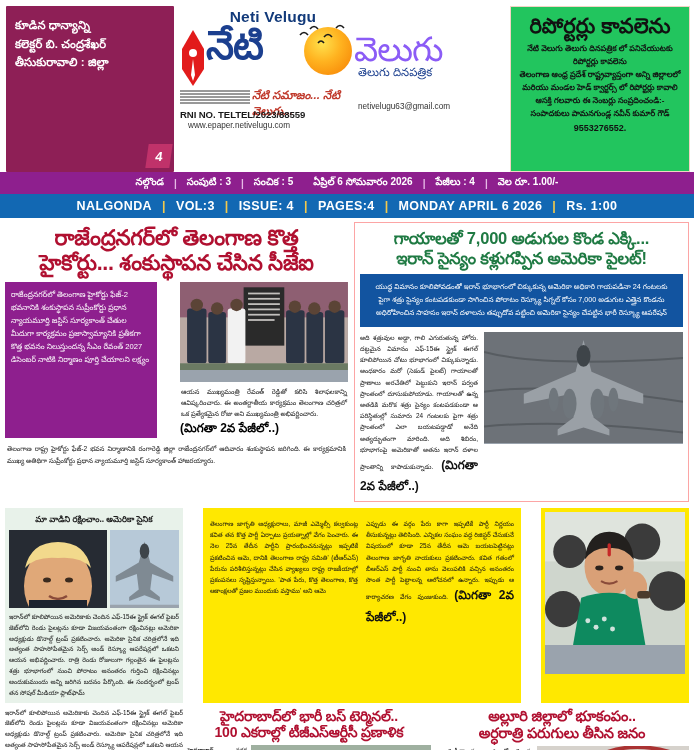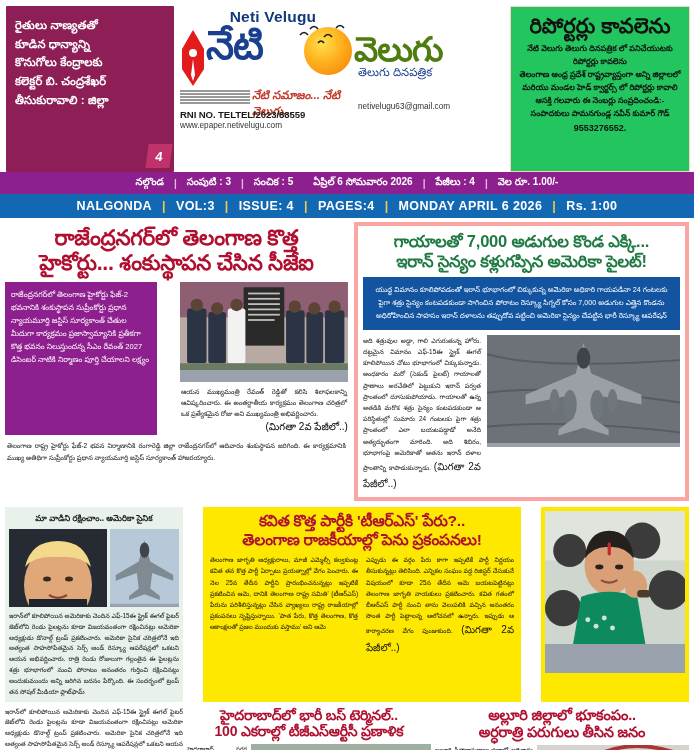--- a/index.html
+++ b/index.html
@@ -55,26 +55,26 @@
   .lines-deco { position: absolute; left: 2px; top: 62px; width: 74px; height: 16px; }
   .tagline {
     position: absolute; left: 74px; top: 62px; font-size: 11.5px;
     color: #c0392b; font-weight: bold; font-style: italic;
   }
   .rni {
     position: absolute; left: 2px; top: 82px; font-size: 9.6px;
     font-weight: bold; color: #1a1a1a; letter-spacing: -.1px;
   }
   .web {
-    position: absolute; left: 2px; top: 94px; font-size: 8.2px; color: #333;
+    position: absolute; left: 10px; top: 94px; font-size: 8.2px; color: #333;
   }
 
   .logo-right { width: 148px; position: relative; padding-top: 26px; }
   .velugu-big {
-    font-size: 34px; font-weight: bold; color: #4d7c0f;
+    font-size: 34px; font-weight: normal; color: #8b5cf6;
     letter-spacing: -1px; line-height: 1; margin-left: -4px;
   }
   .tag3 {
     font-size: 11.5px; color: #1b3f8f; font-weight: normal; margin-top: 0;
   }
   .mail { font-size: 8.2px; color: #333; margin-top: 20px; }
 
   .notice {
     flex: 1; background: #22c55e; border: 1px solid #f2d3c4;
     padding: 7px 6px; text-align: center;
@@ -123,24 +123,24 @@
   }
   .ph-judges { height: 100px; }
   .cap-body {
     font-size: 6.6px; line-height: 1.7; color: #111; text-align: justify;
     padding: 4px 1px 0 1px;
   }
   .left-flow {
     font-size: 6.6px; line-height: 1.72; color: #111; text-align: justify;
     padding: 5px 2px 0 2px;
   }
-  .contd { font-weight: normal; font-size: 10px; text-align: right; padding-top: 2px; }
+  .contd { font-weight: bold; font-size: 12px; padding-top: 2px; }
 
   .col-right-top {
-    width: 337px; border: 4px solid #fca5a5; padding: 5px 5px 4px 5px;
+    width: 337px; border: 1px solid #fca5a5; padding: 5px 5px 4px 5px;
   }
   .hl-green {
     color: #1f7a43; font-weight: bold; font-size: 16.5px; line-height: 1.22;
     text-align: center; letter-spacing: -.2px;
   }
   .blue-box {
     background: #1254a0; color: #fff; font-size: 7.2px; line-height: 1.78;
     padding: 7px 9px; text-align: center; margin-top: 6px;
   }
   .jet-row { display: flex; gap: 6px; margin-top: 5px; }
@@ -207,23 +207,21 @@
   .pfill { position: absolute; inset: 0; }
 </style>
 </head>
 <body>
 
 <div class="page">
 
   <div class="masthead">
 
     <div class="promo-box">
-      <div class="promo-line">రైతులు నాణ్యతతో</div>
       <div class="promo-line">కూడిన ధాన్యాన్ని</div>
-      <div class="promo-line">కొనుగోలు కేంద్రాలకు</div>
       <div class="promo-line">కలెక్టర్ బి. చంద్రశేఖర్</div>
       <div class="promo-line">తీసుకురావాలి : జిల్లా</div>
       <div class="promo-badge">4</div>
     </div>
 
     <div class="logo-box">
       <div class="logo-eng">Neti Velugu</div>
       <div class="logo-main">
         <svg class="nib" viewBox="0 0 26 58">
           <path d="M13 1 L24 20 L24 40 L13 57 L2 40 L2 20 Z" fill="#e21b1b"></path>
@@ -394,24 +392,20 @@
                 <path d="M36 12 L42 34 L66 48 L66 54 L44 46 L42 62 L52 70 L52 74 L36 68 L20 74 L20 70 L30 62 L28 46 L6 54 L6 48 L30 34 Z"></path>
               </g>
               <ellipse cx="36" cy="22" rx="5" ry="8" fill="#3e4449"></ellipse>
             </svg>
           </div>
         </div>
         <div class="trump-body">ఇరాన్‌లో కూలిపోయిన అమెరికాకు చెందిన ఎఫ్‌-15ఈ స్ట్రైక్ ఈగల్ ఫైటర్ జెట్‌లోని రెండు పైలట్లను కూడా విజయవంతంగా రక్షించినట్లు అమెరికా అధ్యక్షుడు డొనాల్డ్ ట్రంప్ ప్రకటించారు. అమెరికా సైనిక చరిత్రలోనే ఇది అత్యంత సాహసోపేతమైన సెర్చ్ అండ్ రెస్క్యూ ఆపరేషన్లలో ఒకటని ఆయన అభివర్ణించారు. రాత్రి రెండు రోజులుగా గల్లంతైన ఈ పైలట్లను శత్రు భూభాగంలో నుంచి పోరాటం అనంతరం గుర్తించి రక్షించినట్లు అందుకుముందు అన్ని జరిగిన బదనం పేర్కొంది. ఈ సందర్భంలో ట్రంప్ తన సోషల్ మీడియా ప్లాట్‌ఫామ్</div>
       </div>
 
       <div class="col-yellow">
-        <div class="hl-yellow">
-          <div>కవిత కొత్త పార్టీకి 'టీఆర్ఎస్' పేరు?..</div>
-          <div>తెలంగాణ రాజకీయాల్లో పెను ప్రకంపనలు!</div>
-        </div>
         <div class="yellow-cols">
           <div>తెలంగాణ జాగృతి అధ్యక్షురాలు, మాజీ ఎమ్మెల్సీ కల్వకుంట్ల కవిత తన కొత్త పార్టీ ఏర్పాటు ప్రయత్నాల్లో వేగం పెంచారు. ఈ నెల 25న తేదీన పార్టీని ప్రారంభించనున్నట్లు ఇప్పటికే ప్రకటించిన ఆమె, దానికి తెలంగాణ రాష్ట్ర సమితి' (టీఆర్ఎస్) పేరును పరిశీలిస్తున్నట్లు చేసిన వ్యాఖ్యలు రాష్ట్ర రాజకీయాల్లో ప్రకంపనలు సృష్టిస్తున్నాయి. 'పాత పేరు, కొత్త తెలంగాణ, కొత్త ఆకాంక్షలతో ప్రజల ముందుకు వస్తాము' అని ఆమె</div>
           <div>
             <span>ఎప్పుడు ఈ వర్గం పేరు కాగా ఇప్పటికే పార్టీ నిర్ణయం తీసుకున్నట్లు తెలిసింది. ఎన్నికల సంఘం వద్ద రిజిస్టర్ చేసుకునే విషయంలో కూడా 25న తేదీన ఆమె బయటపెట్టినట్లు తెలంగాణ జాగృతి నాయకులు ప్రకటించారు. కవిత గతంలో బీఆర్ఎస్ పార్టీ నుంచి తాను వెలుపలికి వచ్చిన అనంతరం సొంత పార్టీ పెట్టాలన్న ఆలోచనలో ఉన్నారు. ఇప్పుడు ఆ కార్యాచరణ వేగం పుంజుకుంది.</span>
             <span class="contd">(మిగతా 2వ పేజీలో..)</span>
           </div>
         </div>
       </div>
 
       <div class="col-kavitha">

